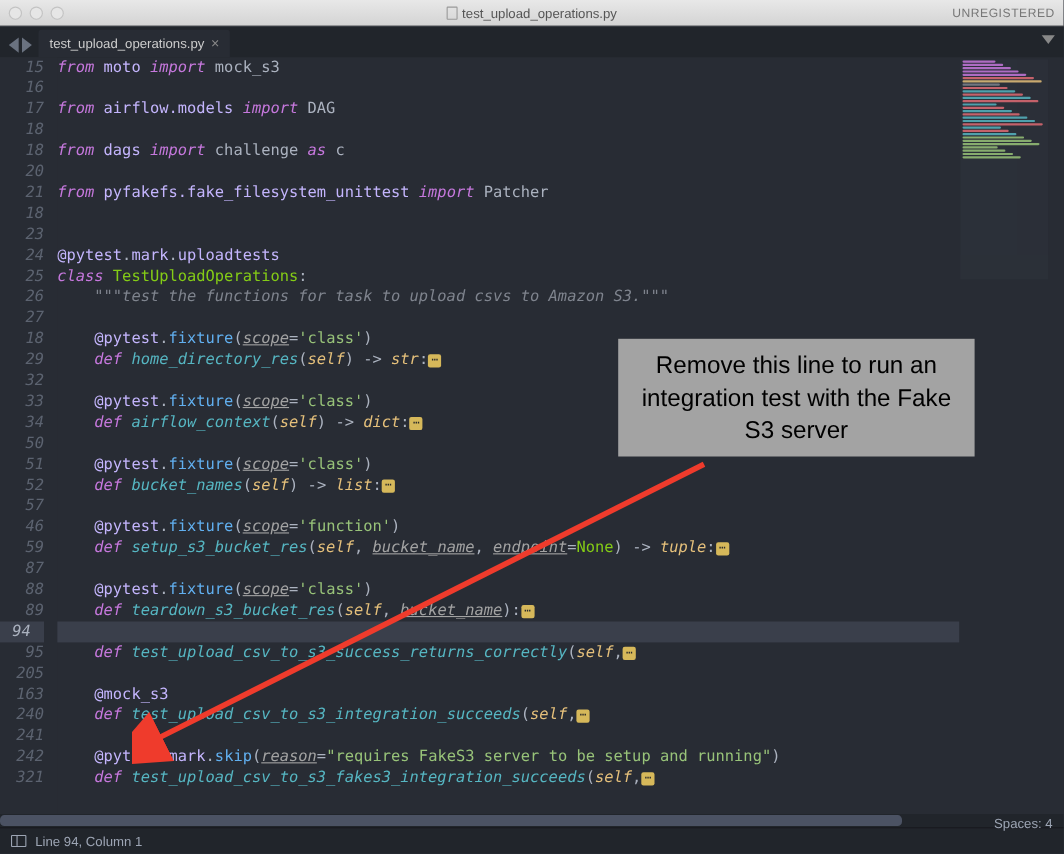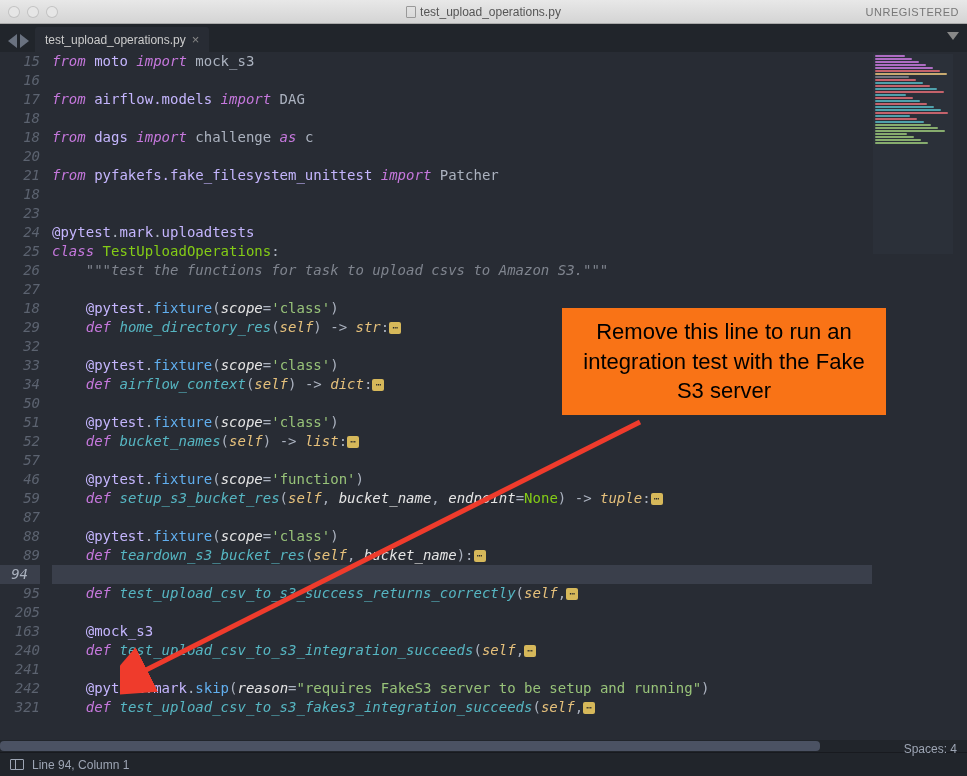--- a/index.html
+++ b/index.html
@@ -85,21 +85,21 @@
 .code .line.current { background: #3a3f4b; }
 .kw { color: #c678dd; font-style: italic; }
 .kw2 { color: #c678dd; font-style: italic; }
 .cls { color: #84cc16; }
 .fn { color: #61afef; }
 .fnname { color: #56b6c2; font-style: italic; }
 .str { color: #98c379; }
 .cm { color: #7f848e; font-style: italic; }
 .slf { color: #e5c07b; font-style: italic; }
 .tp { color: #e5c07b; font-style: italic; }
-.arg { color: #e5e5e5; font-style: italic; }
+.arg { color: #a3a3a3; font-style: italic; text-decoration: underline; }
 .op { color: #abb2bf; }
 .pn { color: #abb2bf; }
 .pink { color: #c4b5fd; }
 .fold { display: inline-block; background: #d6b85a; color: #2a2a2a; border-radius: 2px; padding: 0 3px; font-size: 10px; line-height: 12px; vertical-align: 1px; }
 .minimap {
   position: absolute; right: 14px; top: 54px; width: 80px; height: 200px;
   background: #2c313a; opacity: 0.85;
   overflow: hidden;
 }
 .minimap-line { height: 2px; margin: 1px 2px; border-radius: 1px; }
@@ -113,21 +113,21 @@
 .status-icon { width: 14px; height: 11px; border: 1px solid #9da5b4; border-radius: 1px; position: relative; }
 .status-icon::after { content: ""; position: absolute; left: 4px; top: 0; bottom: 0; width: 1px; background: #9da5b4; }
 .status-right { margin-left: auto; display: flex; gap: 18px; flex-direction: column; }
 .hscroll {
   position: absolute; bottom: 24px; left: 0; right: 0; height: 12px;
   background: #21252b;
 }
 .hscroll-thumb { position: absolute; left: 0; top: 1px; height: 10px; width: 820px; background: #4b5263; border-radius: 4px; }
 .annotation-box {
   position: absolute; top: 308px; left: 562px; width: 324px;
-  background: #f97316; color: #000; padding: 9px 10px;
+  background: #a3a3a3; color: #000; padding: 9px 10px;
   font-size: 22px; line-height: 1.35; text-align: center;
   font-family: -apple-system, Helvetica, Arial, sans-serif;
   z-index: 10;
 }
 .arrow-svg { position: absolute; top: 416px; left: 120px; z-index: 9; pointer-events: none; }
 </style>
 </head>
 <body>
 
 <div class="titlebar">

